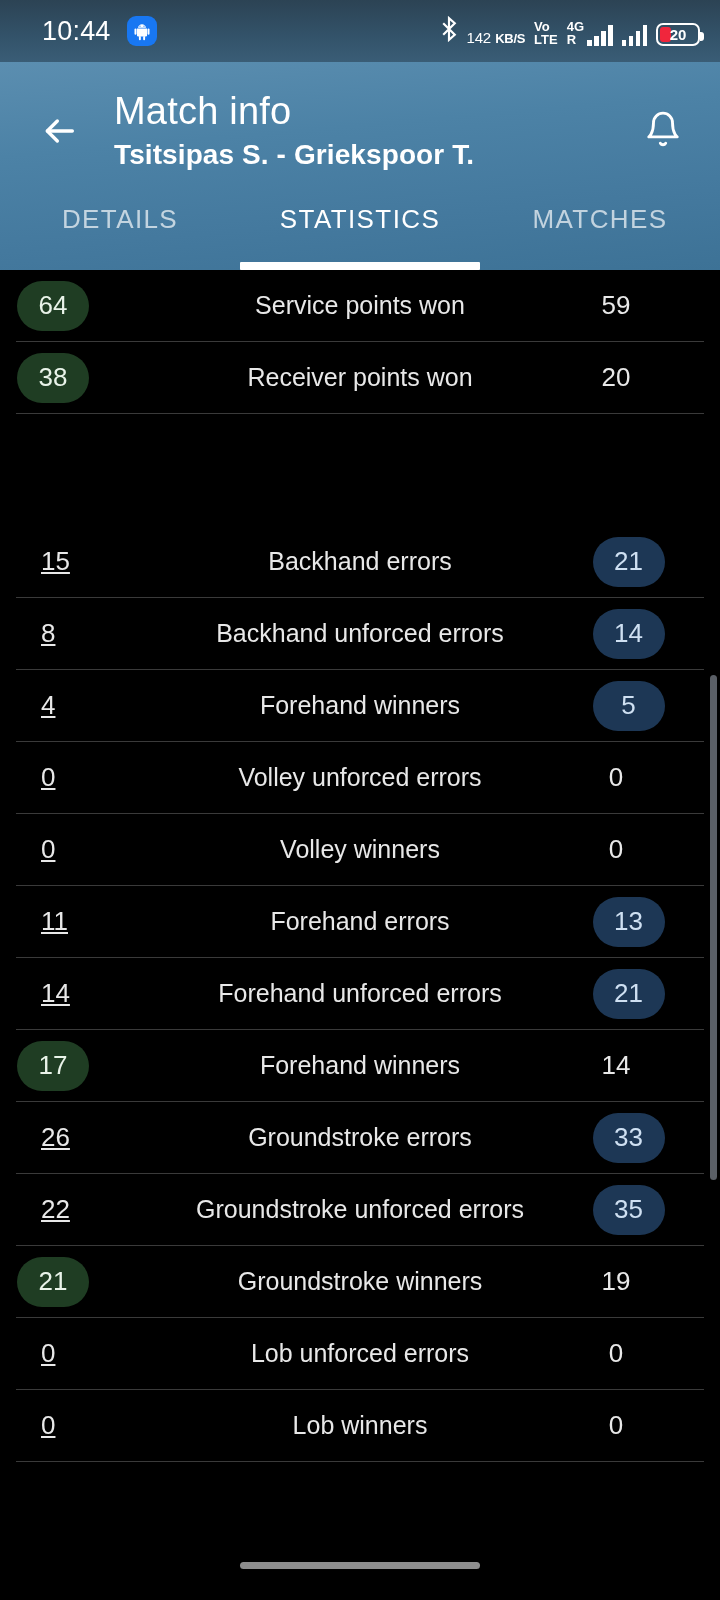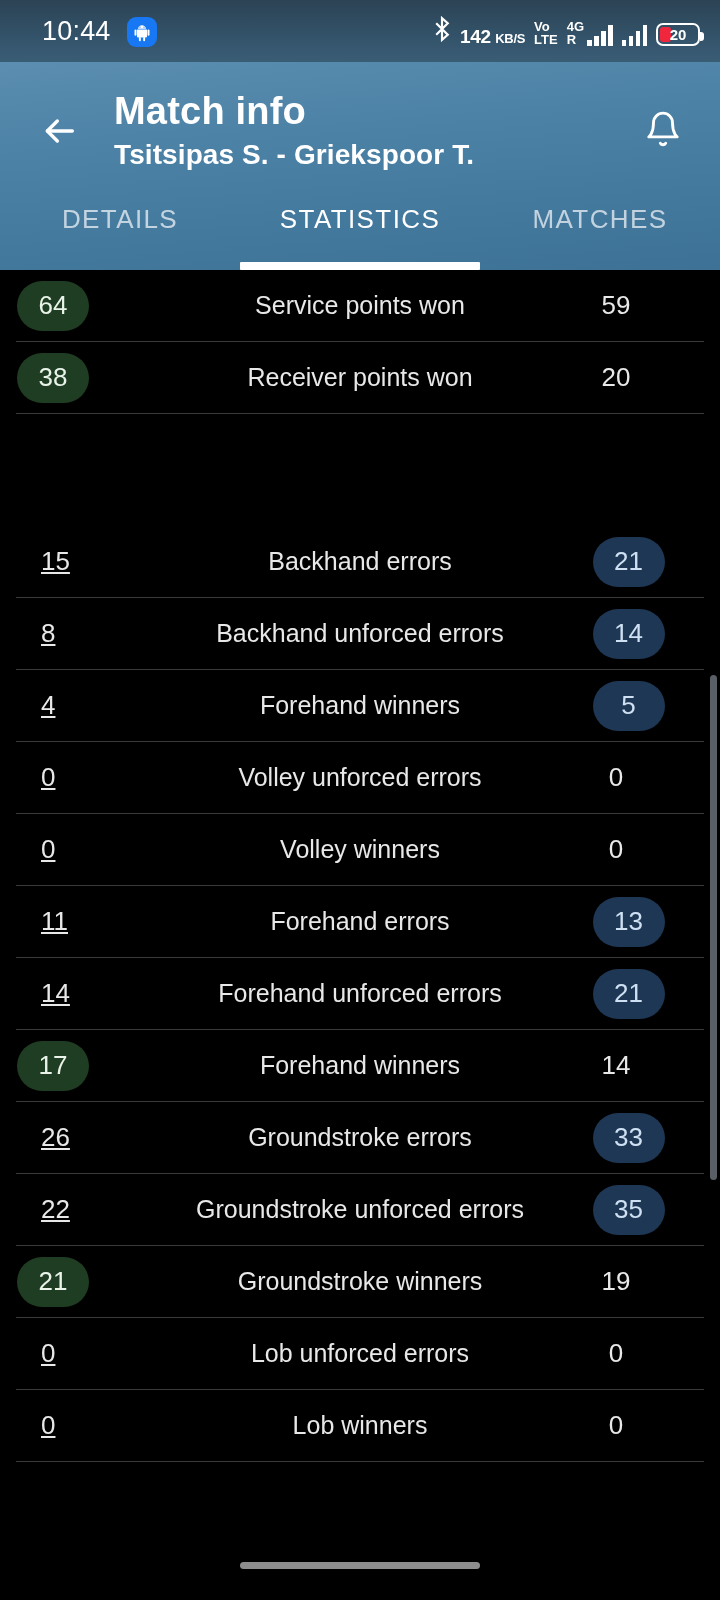--- a/index.html
+++ b/index.html
@@ -13,32 +13,32 @@
 
   
   .statusbar {
     position: relative;
     height: 62px;
     background: linear-gradient(180deg,#2c4354 0%, #33536a 60%, #3a5d76 100%);
     display: flex; align-items: center;
     padding: 0 20px 0 42px;
     color: #fff;
   }
-  .sb-left { display: flex; align-items: flex-end; gap: 16px; }
+  .sb-left { display: flex; align-items: center; gap: 16px; }
   .sb-clock { font-size: 27px; font-weight: 400; letter-spacing: .2px; }
   .android-chip {
     width: 30px; height: 30px; border-radius: 9px; background: #1877f2;
     display: flex; align-items: center; justify-content: center;
   }
   .sb-right {
     margin-left: auto; display: flex; align-items: flex-end; gap: 9px;
   }
   .bt-ico { display: block; }
   .netspeed { text-align: center; line-height: 1; }
-  .netspeed .n { font-size: 19px; font-weight: bold; letter-spacing: -0.3px; }
+  .netspeed .n { font-size: 15px; font-weight: normal; letter-spacing: -0.3px; }
   .netspeed .u { font-size: 13px; font-weight: bold; letter-spacing: -0.3px; }
   .volte { text-align: left; line-height: 1; }
   .volte .a { font-size: 13px; font-weight: bold; display:block; }
   .volte .b { font-size: 13px; font-weight: bold; display:block; }
   .simgrp { display: flex; align-items: flex-end; gap: 2px; }
   .simlabel { line-height: 1; text-align: left; margin-right: 1px;}
   .simlabel .g { font-size: 13px; font-weight: bold; display: block; }
   .simlabel .r { font-size: 13px; font-weight: bold; display: block; }
   .bars { display: flex; align-items: flex-end; gap: 2.5px; height: 22px; }
   .bars i { display:block; width: 4.5px; background:#fff; }
@@ -60,21 +60,21 @@
 
   
   .appbar {
     position: relative; height: 208px;
     background: linear-gradient(175deg,#5b8eb0 0%, #4c82a6 35%, #44799e 70%, #3d7296 100%);
     color: #fff;
   }
   .appbar-top { display: flex; align-items: flex-start; height: 130px; padding: 28px 30px 0 32px; }
   .back-btn { width: 54px; height: 54px; display:flex; align-items:center; justify-content:center; cursor:pointer; margin-top: 14px; }
   .titles { margin-left: 28px; }
-  .title { font-size: 38px; font-weight: bold; line-height: 1.12; letter-spacing: .2px; }
+  .title { font-size: 38px; font-weight: normal; line-height: 1.12; letter-spacing: .2px; }
   .subtitle { font-size: 28px; font-weight: bold; margin-top: 6px; letter-spacing: .1px; }
   .bell-btn { margin-left: auto; width: 54px; height: 54px; display:flex; align-items:center; justify-content:center; cursor:pointer; margin-top: 12px; }
 
   .tabs { display: flex; height: 78px; align-items: flex-start; }
   .tab {
     flex: 1; text-align: center; font-size: 26px; letter-spacing: 1.4px;
     color: rgba(255,255,255,.68); padding-top: 12px; cursor: pointer;
     position: relative; height: 78px;
   }
   .tab.active { color: #fff; }

